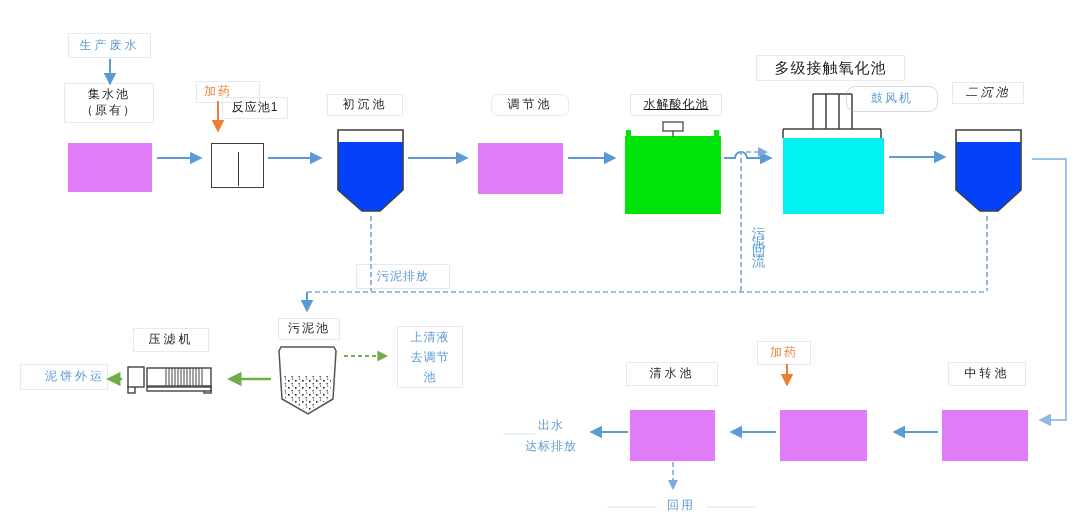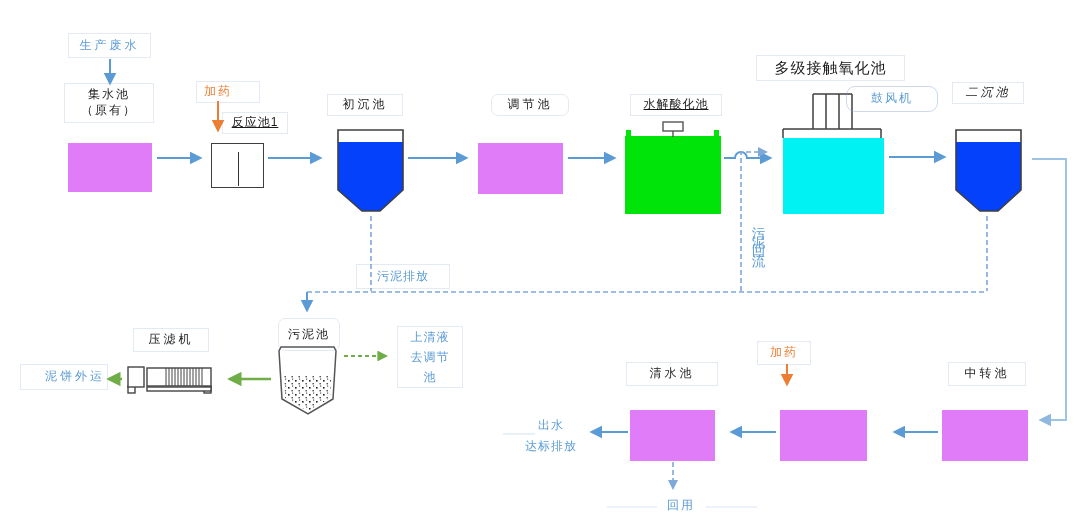--- a/index.html
+++ b/index.html
@@ -187,21 +187,21 @@
 
   <div class="lbl" style="left:64px;top:83px;width:90px;height:40px;letter-spacing:2px;">
     <span>集水池</span>
     <span>（原有）</span>
   </div>
 
   <div class="lbl orange leftpad" style="left:196px;top:81px;width:64px;height:22px;letter-spacing:2px;">
     <span>加药</span>
   </div>
 
-  <div class="lbl tight" style="left:222px;top:112px;width:66px;height:22px;text-decoration:underline;">
+  <div class="lbl tight" style="left:222px;top:97px;width:66px;height:22px;">
     <span>反应池1</span>
   </div>
 
   <div class="lbl" style="left:327px;top:94px;width:76px;height:22px;">
     <span>初沉池</span>
   </div>
 
   <div class="lbl" style="left:491px;top:94px;width:78px;height:22px;border-radius:7px;">
     <span>调节池</span>
   </div>
@@ -223,21 +223,21 @@
   </div>
 
   <div class="lbl blue tight" style="left:356px;top:264px;width:94px;height:25px;">
     <span>污泥排放</span>
   </div>
 
   <div class="lbl blue noborder vertical" style="left:746px;top:188px;width:24px;height:92px;">
     <span>污泥回流</span>
   </div>
 
-  <div class="lbl" style="left:278px;top:318px;width:62px;height:33px;letter-spacing:2px;border-radius:7px;">
+  <div class="lbl" style="left:278px;top:318px;width:62px;height:22px;letter-spacing:2px;">
     <span>污泥池</span>
   </div>
 
   <div class="lbl" style="left:133px;top:328px;width:76px;height:24px;">
     <span>压滤机</span>
   </div>
 
   <div class="lbl blue" style="left:20px;top:364px;width:88px;height:26px;padding-left:22px;">
     <span>泥饼外运</span>
   </div>

